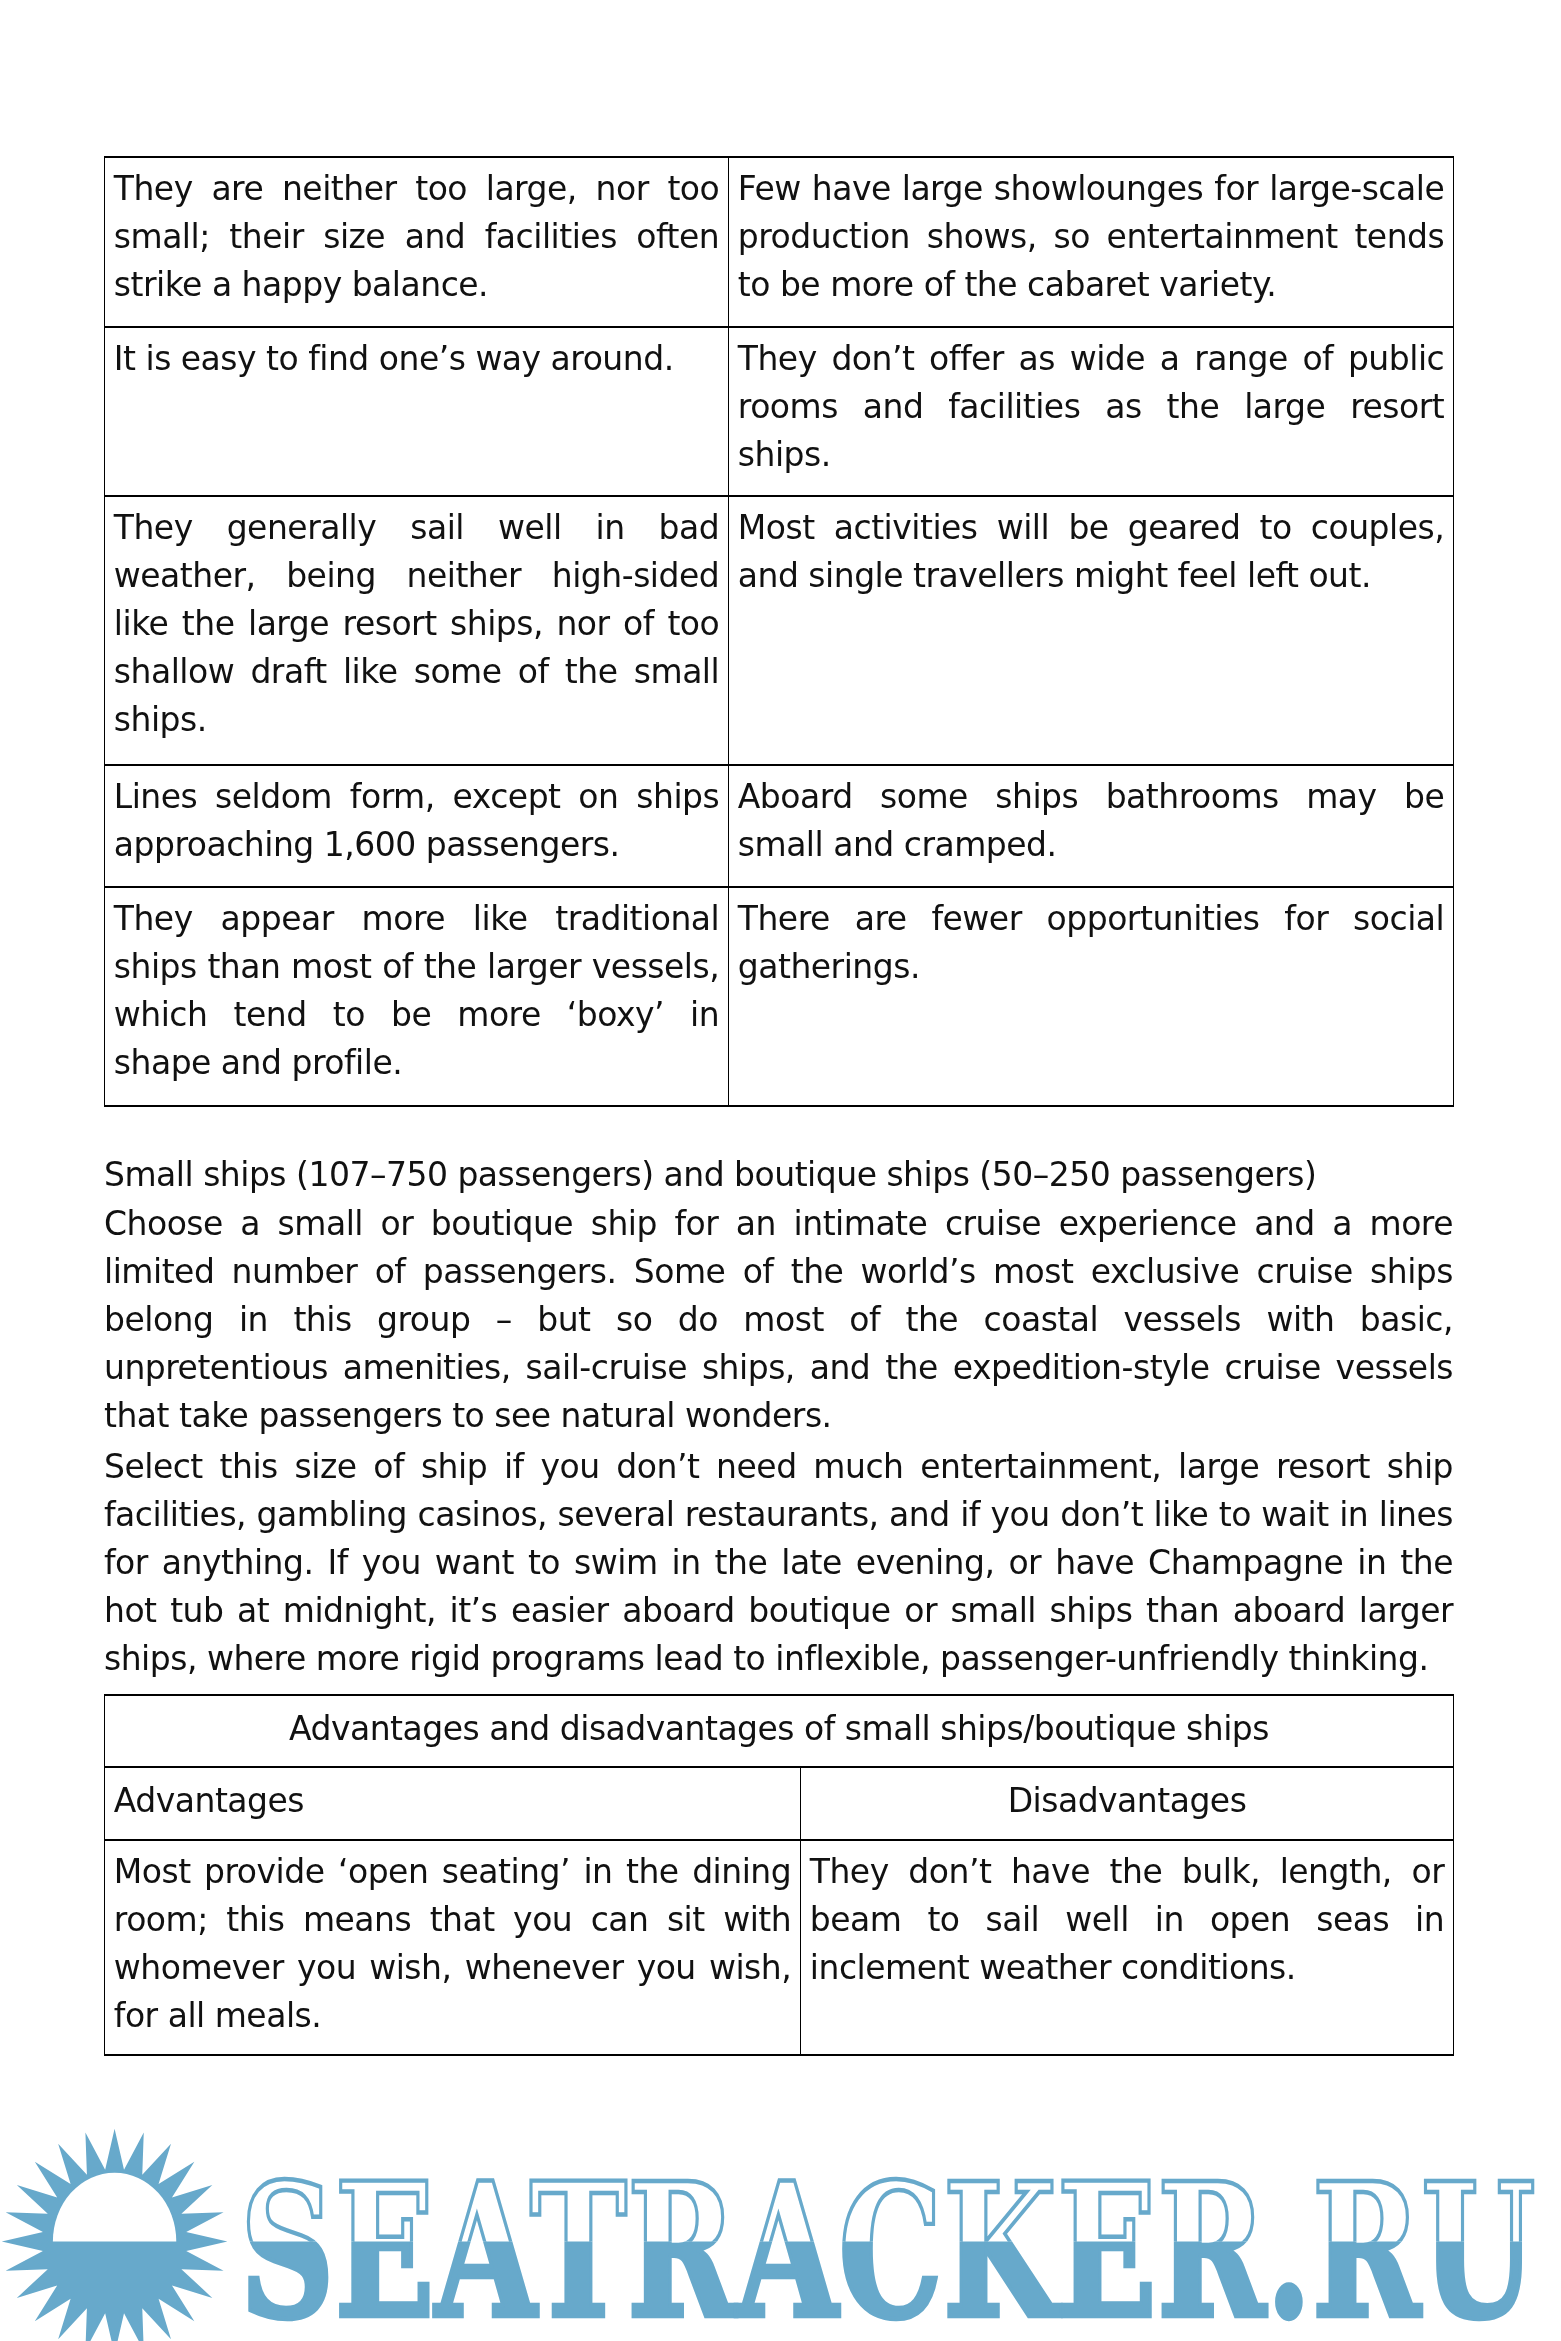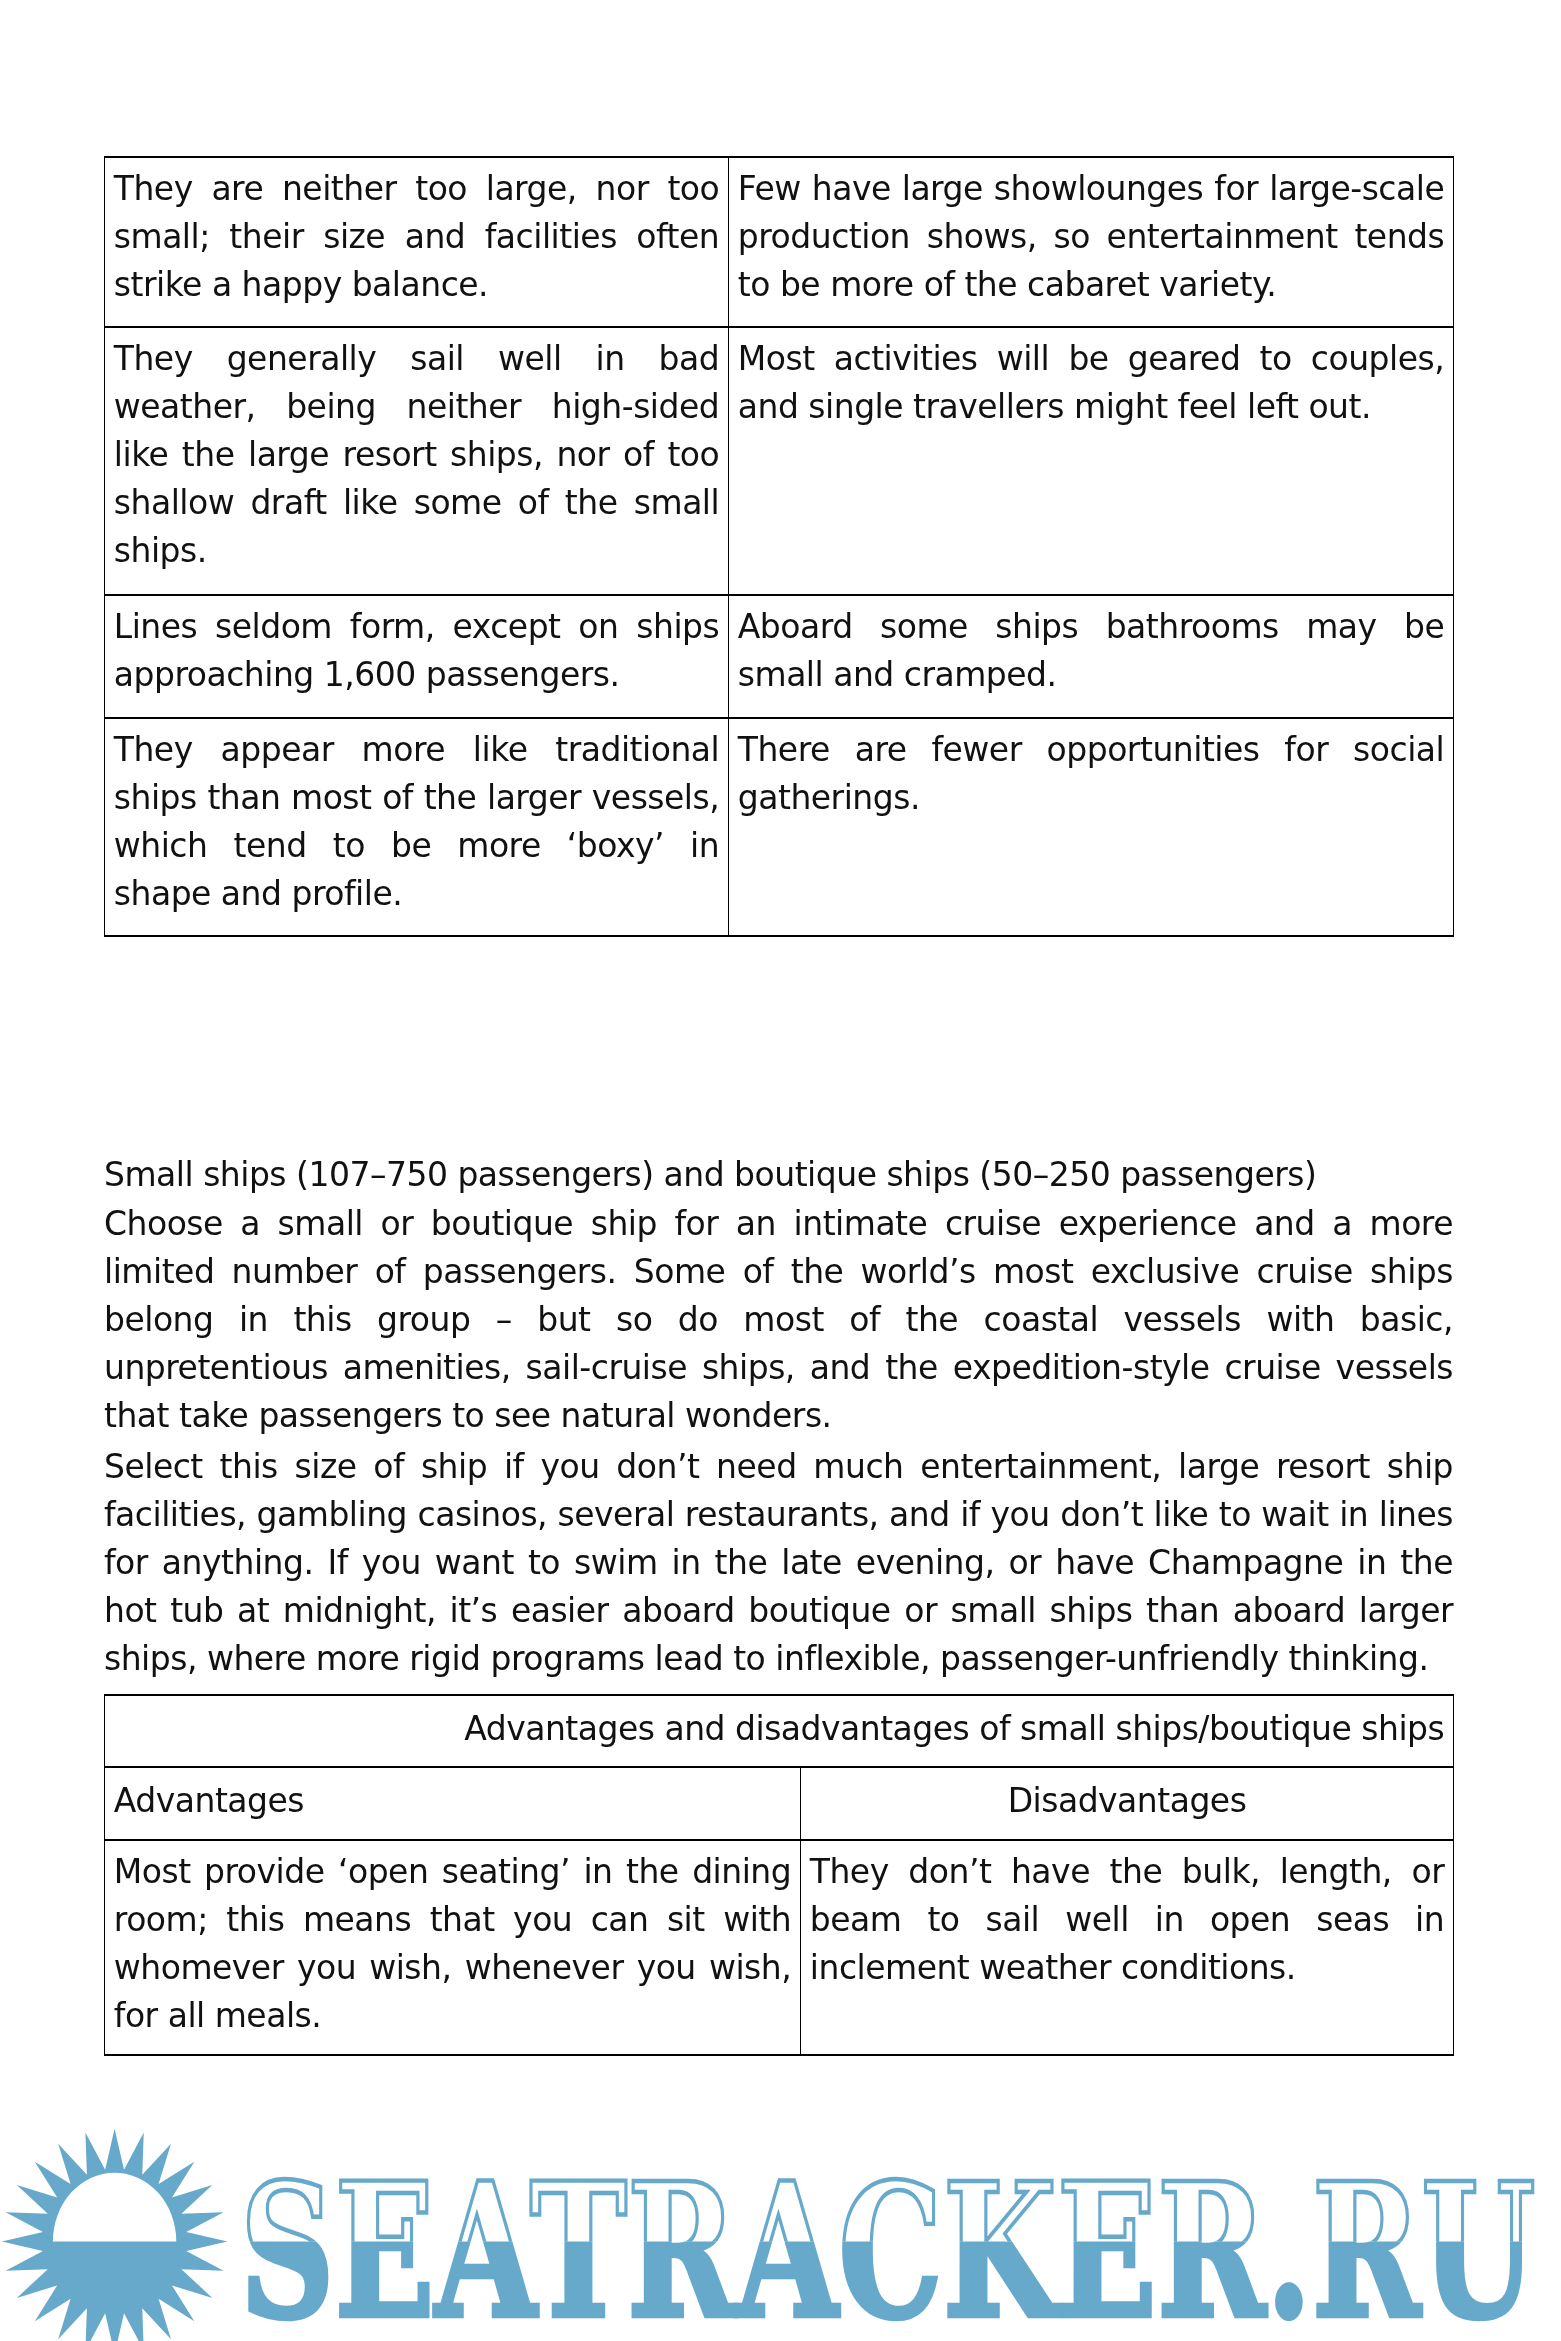--- a/index.html
+++ b/index.html
@@ -58,20 +58,24 @@
   <table id="t1" class="grid">
     <colgroup>
         <col class="c1">
         <col class="c2">
       </colgroup>
     <tbody>
       <tr class="r1">
         <td class="left">They are neither too large, nor too small; their size and facilities often strike a happy balance.</td>
         <td>Few have large showlounges for large-scale production shows, so entertainment tends to be more of the cabaret variety.</td>
       </tr>
+      <tr class="r2">
+        <td class="left">It is easy to find one’s way around.</td>
+        <td>They don’t offer as wide a range of public rooms and facilities as the large resort ships.</td>
+      </tr>
       <tr class="r3">
         <td class="left">They generally sail well in bad weather, being neither high-sided like the large resort ships, nor of too shallow draft like some of the small ships.</td>
         <td>Most activities will be geared to couples, and single travellers might feel left out.</td>
       </tr>
       <tr class="r4">
         <td class="left">Lines seldom form, except on ships approaching 1,600 passengers.</td>
         <td>Aboard some ships bathrooms may be small and cramped.</td>
       </tr>
       <tr class="r5">
         <td class="left">They appear more like traditional ships than most of the larger vessels, which tend to be more ‘boxy’ in shape and profile.</td>
@@ -88,21 +92,21 @@
     <p>Select this size of ship if you don’t need much entertainment, large resort ship facilities, gambling casinos, several restaurants, and if you don’t like to wait in lines for anything. If you want to swim in the late evening, or have Champagne in the hot tub at midnight, it’s easier aboard boutique or small ships than aboard larger ships, where more rigid programs lead to inflexible, passenger-unfriendly thinking.</p>
   </div>
 
   <table id="t2" class="grid">
     <colgroup>
         <col class="c1">
         <col class="c2">
       </colgroup>
     <tbody>
       <tr class="title">
-        <td colspan="2" style="text-align:right">Advantages and disadvantages of small ships/boutique ships</td>
+        <td colspan="2" style="text-align:center">Advantages and disadvantages of small ships/boutique ships</td>
       </tr>
       <tr class="head">
         <td class="left" style="text-align:left">Advantages</td>
         <td style="text-align:center">Disadvantages</td>
       </tr>
       <tr class="body">
         <td class="left">Most provide ‘open seating’ in the dining room; this means that you can sit with whomever you wish, whenever you wish, for all meals.</td>
         <td>They don’t have the bulk, length, or beam to sail well in open seas in inclement weather conditions.</td>
       </tr>
     </tbody>

